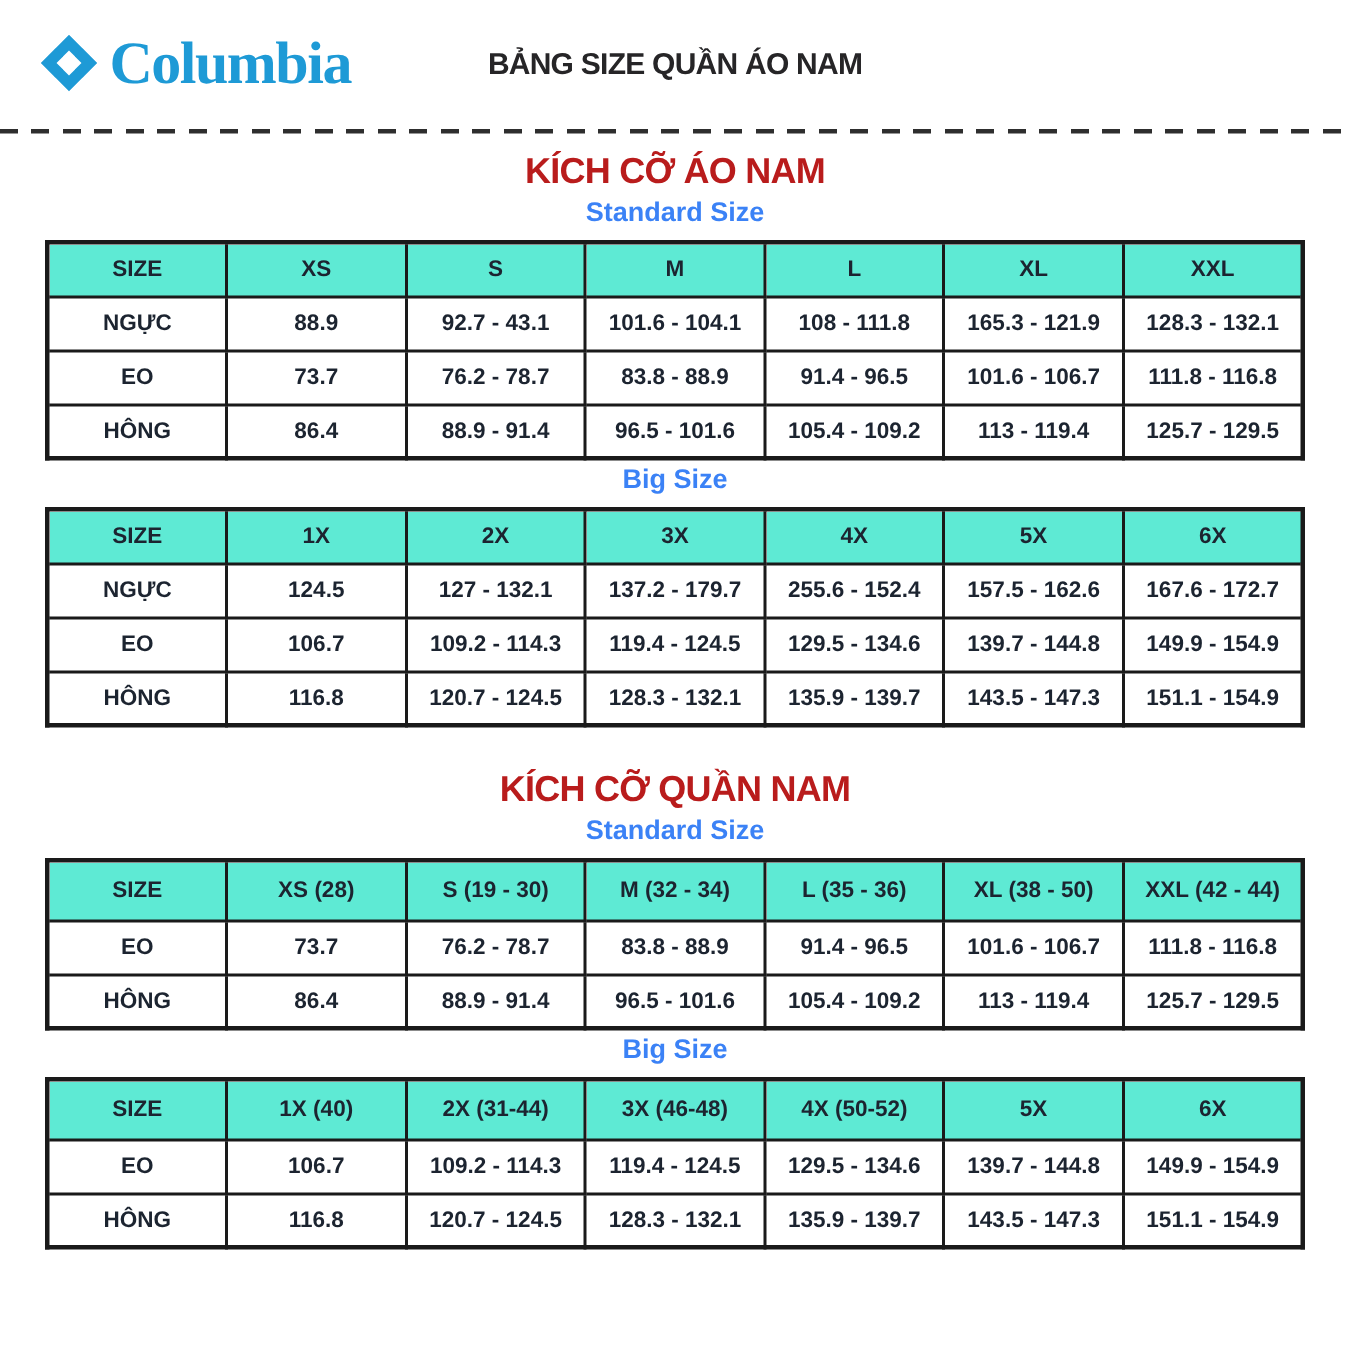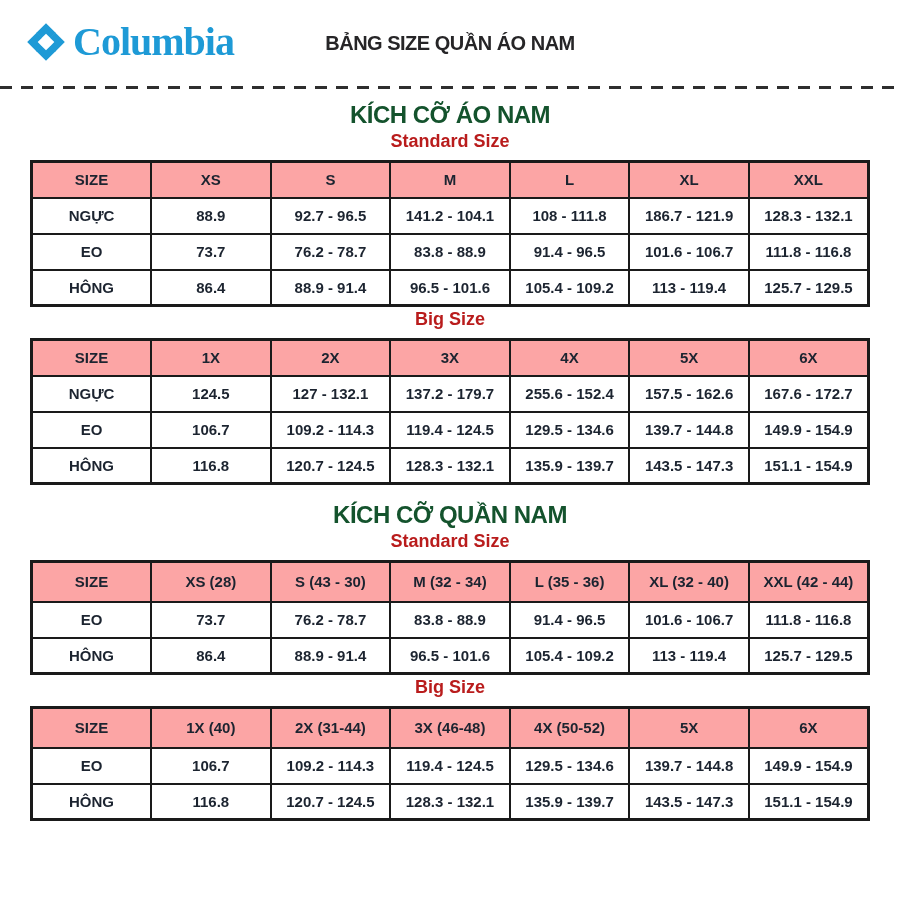--- a/index.html
+++ b/index.html
@@ -29,43 +29,43 @@
     color: #262527; line-height: 86px;
   }
   .dashed-divider {
     height: 3px; width: 100%;
     background: repeating-linear-gradient(90deg, #2e2e2e 0 12px, transparent 12px 21px);
   }
 
   
   .section-title {
     text-align: center; font-size: 24px; font-weight: bold;
-    color: #14532d; letter-spacing: -0.5px;
+    color: #b91c1c; letter-spacing: -0.5px;
     margin: 12px 0 0;
   }
-  .size-section:nth-child(2) .section-title { margin-top: 16px; }
+  .size-section:nth-child(2) .section-title { margin-top: 28px; }
   .table-subtitle {
     text-align: center; font-size: 18px; font-weight: bold;
-    color: #b91c1c; margin: 2px 0 0;
+    color: #3b82f6; margin: 2px 0 0;
   }
   .table-subtitle.big-gap { }
 
   
   table.size-table {
     width: 840px; margin: 8px auto 0;
     border-collapse: collapse; table-layout: fixed;
     border: 3px solid #1a1a1a;
   }
   .size-table th, .size-table td {
     border: 2px solid #1a1a1a;
     text-align: center; vertical-align: middle;
     font-weight: bold; font-size: 15px; color: #1c2430;
     padding: 0; overflow: hidden; white-space: nowrap;
   }
-  .size-table thead th { background: #fca5a5; height: 36px; }
+  .size-table thead th { background: #5eead4; height: 36px; }
   .size-table tbody th, .size-table tbody td { background: #ffffff; height: 36px; }
   table.size-table.tall thead th { height: 40px; }
 </style>
 </head>
 <body>
 
 <div class="page">
 
   <header class="topbar">
     <div class="brand">
@@ -99,24 +99,24 @@
               <th>M</th>
               <th>L</th>
               <th>XL</th>
               <th>XXL</th>
             </tr>
           </thead>
           <tbody>
             <tr>
               <th>NGỰC</th>
               <td>88.9</td>
-              <td>92.7 - 96.5</td>
-              <td>141.2 - 104.1</td>
+              <td>92.7 - 43.1</td>
+              <td>101.6 - 104.1</td>
               <td>108 - 111.8</td>
-              <td>186.7 - 121.9</td>
+              <td>165.3 - 121.9</td>
               <td>128.3 - 132.1</td>
             </tr>
             <tr>
               <th>EO</th>
               <td>73.7</td>
               <td>76.2 - 78.7</td>
               <td>83.8 - 88.9</td>
               <td>91.4 - 96.5</td>
               <td>101.6 - 106.7</td>
               <td>111.8 - 116.8</td>
@@ -177,24 +177,24 @@
         </table>
       </section>
       <section class="size-section">
         <h2 class="section-title">KÍCH CỠ QUẦN NAM</h2>
         <h3 class="table-subtitle">Standard Size</h3>
         <table class="size-table tall">
           <thead>
             <tr>
               <th>SIZE</th>
               <th>XS (28)</th>
-              <th>S (43 - 30)</th>
+              <th>S (19 - 30)</th>
               <th>M (32 - 34)</th>
               <th>L (35 - 36)</th>
-              <th>XL (32 - 40)</th>
+              <th>XL (38 - 50)</th>
               <th>XXL (42 - 44)</th>
             </tr>
           </thead>
           <tbody>
             <tr>
               <th>EO</th>
               <td>73.7</td>
               <td>76.2 - 78.7</td>
               <td>83.8 - 88.9</td>
               <td>91.4 - 96.5</td>

